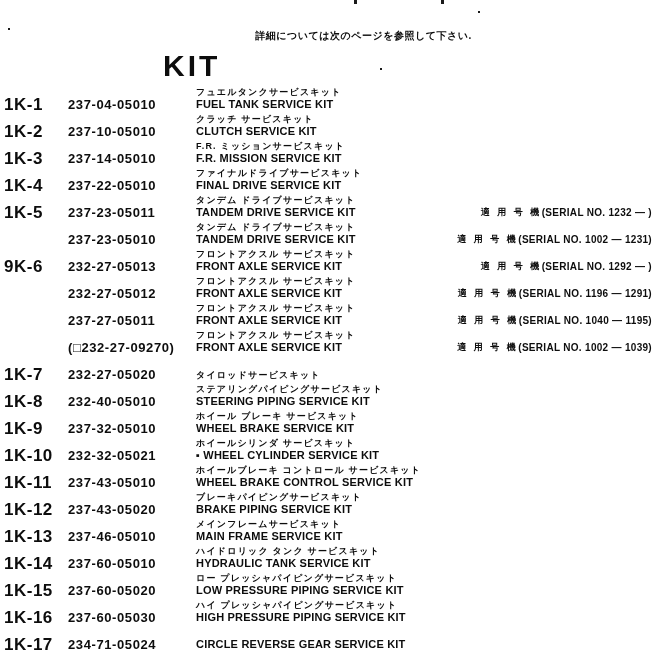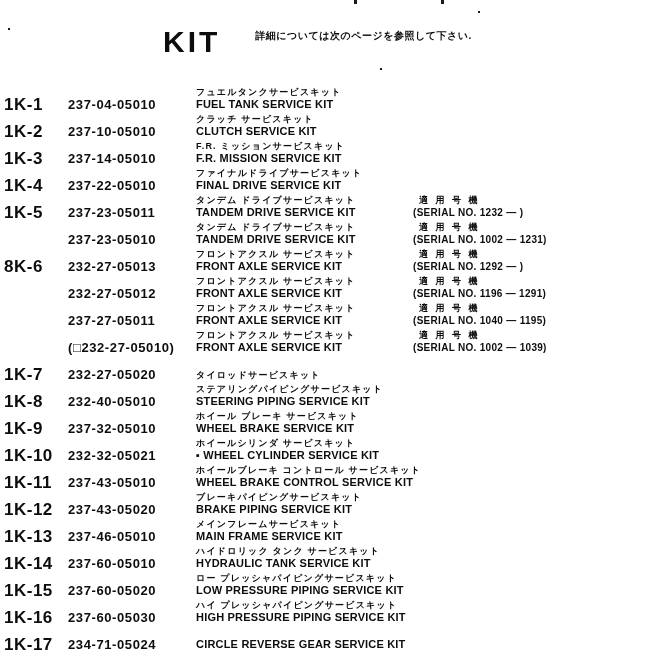--- a/index.html
+++ b/index.html
@@ -5,39 +5,39 @@
   html,body{margin:0;padding:0;}
   body{
     width:652px;height:651px;
     background:#ffffff;color:#0d0d0d;
     font-family:"Liberation Sans", sans-serif;
     position:relative;overflow:hidden;
     -webkit-font-smoothing:none;
   }
   .header{position:absolute;top:28px;left:163px;display:flex;align-items:flex-start;}
   .title{
-    font-size:30px;font-weight:bold;letter-spacing:3px;line-height:28px;
+    font-size:30px;font-weight:bold;letter-spacing:3px;line-height:28px;margin-top:24px;
   }
   .notes{margin-left:35px;padding-top:1px;text-align:right;}
   .note-jp{font-size:10px;font-weight:bold;line-height:13px;letter-spacing:0.5px;}
   .note-en{font-size:11px;font-weight:bold;line-height:14px;letter-spacing:0.2px;}
 
   .table{position:absolute;top:84px;left:4px;right:0;}
   .row{
     display:grid;
     grid-template-columns:64px 116px 229px 1fr;
     height:27px;
     align-items:end;
   }
   .c-id{font-size:17px;font-weight:bold;letter-spacing:0.5px;line-height:13px;}
   .c-part{font-size:13px;font-weight:bold;letter-spacing:0.6px;line-height:13px;}
   .c-name{display:flex;flex-direction:column;justify-content:flex-start;margin-left:12px;}
   .kana{font-size:9px;font-weight:bold;letter-spacing:1.2px;line-height:12px;white-space:nowrap;}
   .en{font-size:11px;font-weight:bold;letter-spacing:0.2px;line-height:13px;white-space:nowrap;}
-  .c-serial{display:flex;flex-direction:column;justify-content:flex-end;}
+  .c-serial{display:flex;flex-direction:row;justify-content:flex-end;}
   .serial-jp{font-size:9px;font-weight:bold;letter-spacing:2.5px;line-height:12px;padding-left:6px;white-space:nowrap;}
   .serial-en{font-size:10px;font-weight:bold;letter-spacing:0.3px;line-height:13px;white-space:nowrap;}
   .artifact{position:absolute;background:#1a1a1a;}
 </style>
 </head>
 <body>
 
 <div class="artifact" style="left:354px;top:0;width:3px;height:4px;"></div>
 <div class="artifact" style="left:441px;top:0;width:3px;height:4px;"></div>
 <div class="artifact" style="left:478px;top:11px;width:2px;height:2px;"></div>
@@ -125,21 +125,21 @@
       <span class="kana">タンデム ドライブサービスキット</span>
       <span class="en">TANDEM DRIVE SERVICE KIT</span>
     </span>
     <span class="c-serial">
       <span class="serial-jp">適 用 号 機</span>
       <span class="serial-en">(SERIAL NO. 1002 — 1231)</span>
     </span>
   </div>
 
   <div class="row">
-    <span class="c-id">8K-6</span>
+    <span class="c-id">9K-6</span>
     <span class="c-part">232-27-05013</span>
     <span class="c-name">
       <span class="kana">フロントアクスル サービスキット</span>
       <span class="en">FRONT AXLE SERVICE KIT</span>
     </span>
     <span class="c-serial">
       <span class="serial-jp">適 用 号 機</span>
       <span class="serial-en">(SERIAL NO. 1292 — )</span>
     </span>
   </div>
@@ -165,21 +165,21 @@
       <span class="en">FRONT AXLE SERVICE KIT</span>
     </span>
     <span class="c-serial">
       <span class="serial-jp">適 用 号 機</span>
       <span class="serial-en">(SERIAL NO. 1040 — 1195)</span>
     </span>
   </div>
 
   <div class="row">
     <span class="c-id"></span>
-    <span class="c-part">(□232-27-05010)</span>
+    <span class="c-part">(□232-27-09270)</span>
     <span class="c-name">
       <span class="kana">フロントアクスル サービスキット</span>
       <span class="en">FRONT AXLE SERVICE KIT</span>
     </span>
     <span class="c-serial">
       <span class="serial-jp">適 用 号 機</span>
       <span class="serial-en">(SERIAL NO. 1002 — 1039)</span>
     </span>
   </div>
 

